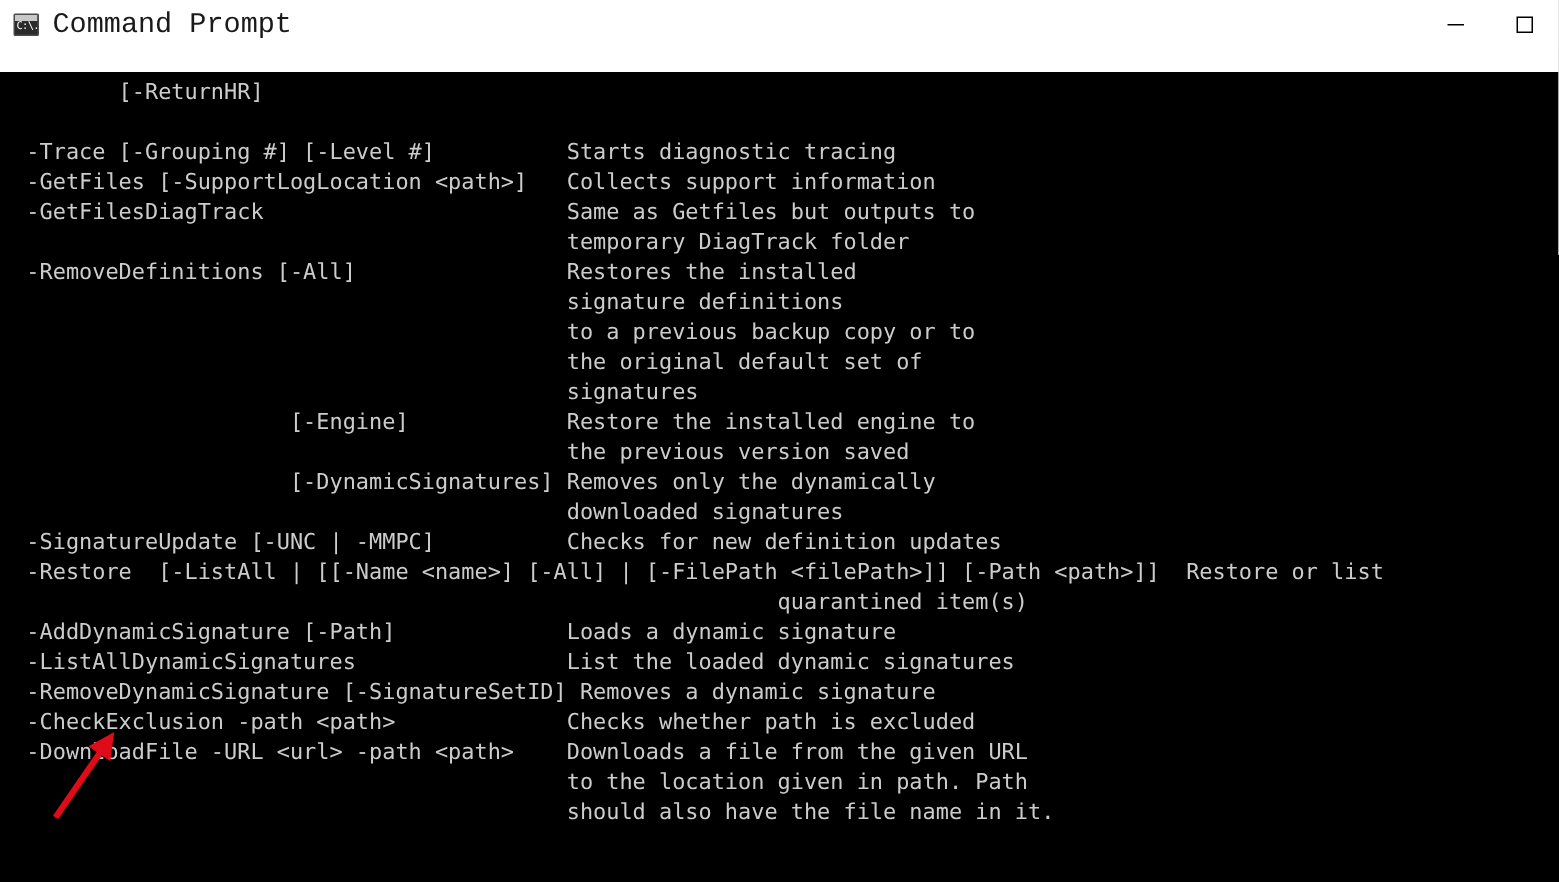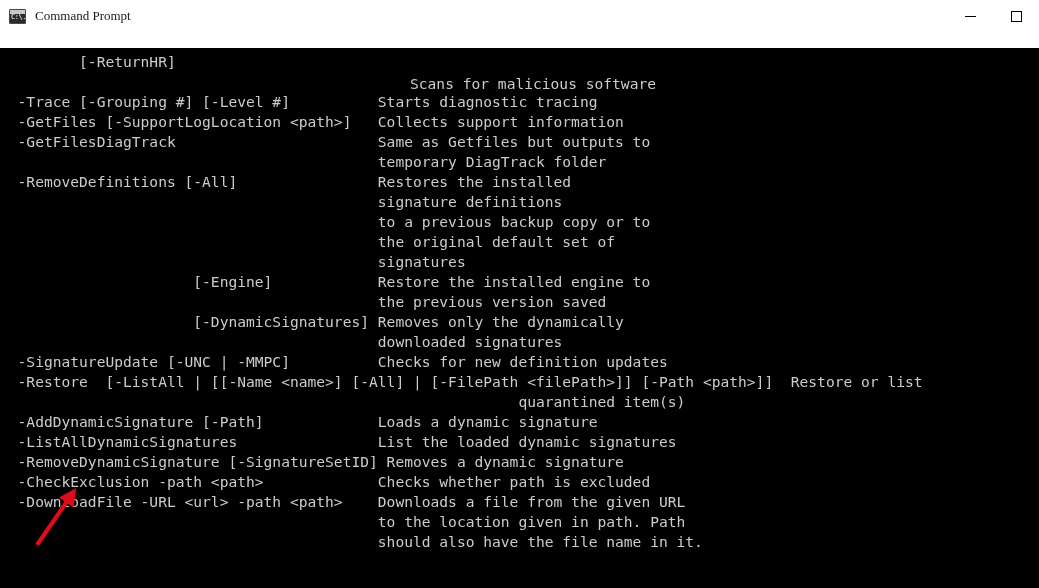--- a/index.html
+++ b/index.html
@@ -67,22 +67,22 @@
     width: 13px;
     height: 9px;
     color: #ffffff;
     font-family: "DejaVu Sans Mono", monospace;
     font-size: 7px;
     line-height: 9px;
     letter-spacing: -0.5px;
     white-space: nowrap;
   }
   #title-text {
-    font-family: Liberation Serif, serif;
-    font-size: 13px;
+    font-family: Liberation Mono, monospace;
+    font-size: 19px;
     color: #1a1a1a;
     line-height: 32px;
     white-space: nowrap;
   }
   #title-spacer { flex: 1 1 auto; height: 32px; }
   #window-controls {
     display: flex;
     align-items: center;
     height: 32px;
     flex: 0 0 auto;
@@ -196,21 +196,20 @@
   -AddDynamicSignature [-Path]             Loads a dynamic signature
   -ListAllDynamicSignatures                List the loaded dynamic signatures
   -RemoveDynamicSignature [-SignatureSetID] Removes a dynamic signature
   -CheckExclusion -path &lt;path&gt;             Checks whether path is excluded
   -DownloadFile -URL &lt;url&gt; -path &lt;path&gt;    Downloads a file from the given URL
                                            to the location given in path. Path
                                            should also have the file name in it.
 
 
 Additional Information:</pre>
-    <pre id="console-scan-line" style="position: absolute; margin: 0px; padding: 0px; color: rgb(204, 204, 204); font-family: &quot;DejaVu Sans Mono&quot;, monospace; font-size: 14.6px; line-height: 20px; white-space: pre; left: 410px; top: 26px;">Scans for malicious software</pre>
   </div>
 
   <svg id="annotation-arrow" viewBox="0 0 1039 588" width="1039" height="588">
     <defs>
       <marker id="arrowhead" markerWidth="4.2" markerHeight="4.2" refX="1.6" refY="2.1" orient="auto">
         <polygon points="0,0 4.2,2.1 0,4.2" fill="#e00b18"></polygon>
       </marker>
     </defs>
     <line id="arrow-line" x1="37" y1="545" x2="70" y2="497" stroke="#e00b18" stroke-width="4.2" marker-end="url(#arrowhead)"></line>
   </svg>

